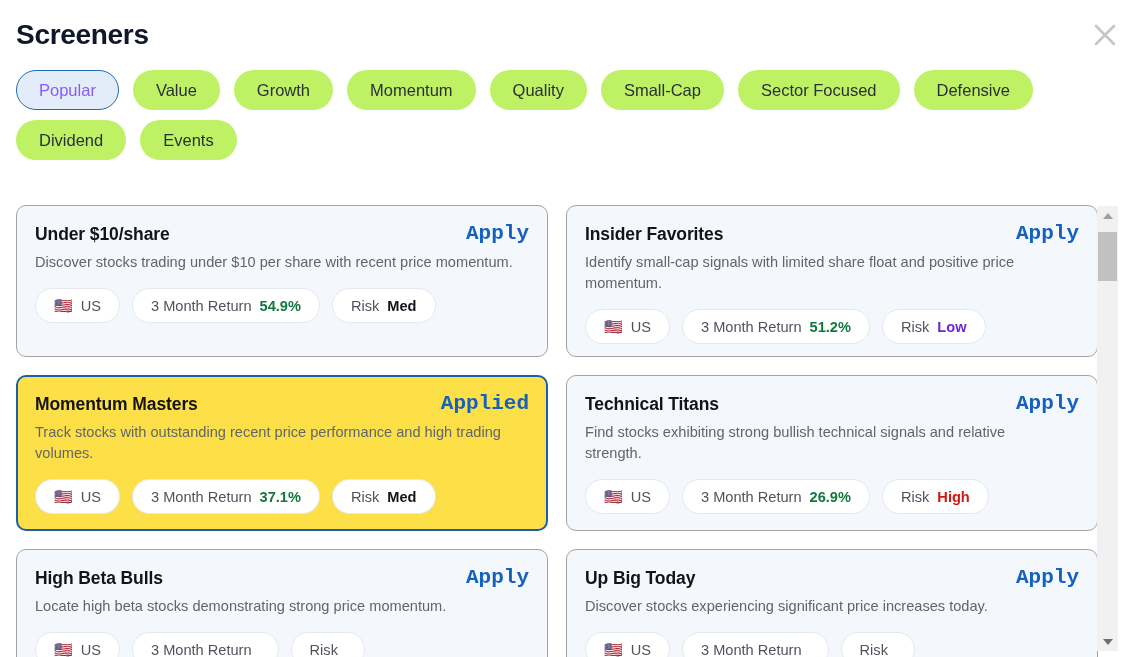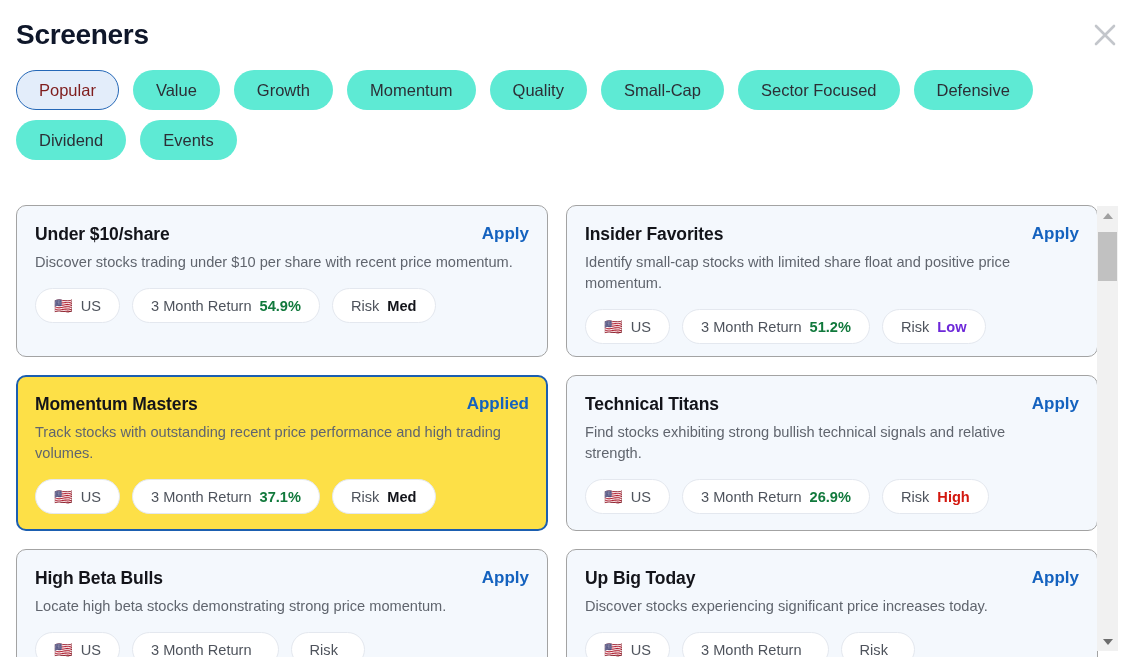--- a/index.html
+++ b/index.html
@@ -56,33 +56,33 @@
     display: flex;
     flex-wrap: wrap;
     gap: 10px 14px;
     padding: 18px 16px 0 16px;
     max-width: 1104px;
   }
   .tab {
     height: 40px;
     padding: 0 22px;
     border-radius: 20px;
-    background: #5eead4;
+    background: #bef264;
     border: 1px solid transparent;
     color: #2c2f36;
     font-size: 16.5px;
     line-height: 38px;
     cursor: pointer;
     white-space: nowrap;
     font-family: "Liberation Sans", sans-serif;
   }
   .tab.active {
     background: #e3edfa;
     border: 1px solid #2568b7;
-    color: #7f1d1d;
+    color: #8b5cf6;
   }
 
   
   .grid-viewport {
     position: absolute;
     left: 0;
     top: 196px;
     width: 1118px;
     height: 461px;
     overflow: hidden;
@@ -112,27 +112,28 @@
     justify-content: space-between;
   }
   .card-title {
     font-size: 17.5px;
     font-weight: bold;
     color: #13141a;
     line-height: 22px;
     letter-spacing: -0.1px;
   }
   .card-action {
-    font-size: 17px;
+    font-size: 21px;
     font-weight: bold;
     color: #1462bf;
     line-height: 22px;
     cursor: pointer;
     white-space: nowrap;
     padding-left: 12px;
+    font-family: Liberation Mono, monospace;
   }
   .card-desc {
     margin-top: 7px;
     font-size: 14.6px;
     color: #60656e;
     line-height: 21px;
     max-width: 480px;
   }
   .chips {
     display: flex;
@@ -245,21 +246,21 @@
               <span>Risk</span>
               <span class="val" style="color: rgb(19, 20, 26);">Med</span>
             </div>
           </div>
         </div>
         <div class="card">
           <div class="card-top">
             <div class="card-title">Insider Favorites</div>
             <div class="card-action">Apply</div>
           </div>
-          <div class="card-desc">Identify small-cap stocks with limited share float and positive price momentum.</div>
+          <div class="card-desc">Identify small-cap signals with limited share float and positive price momentum.</div>
           <div class="chips">
             <div class="chip">
               <span class="flag">🇺🇸</span>
               <span>US</span>
             </div>
             <div class="chip">
               <span>3 Month Return</span>
               <span class="val val-green">51.2%</span>
             </div>
             <div class="chip">

